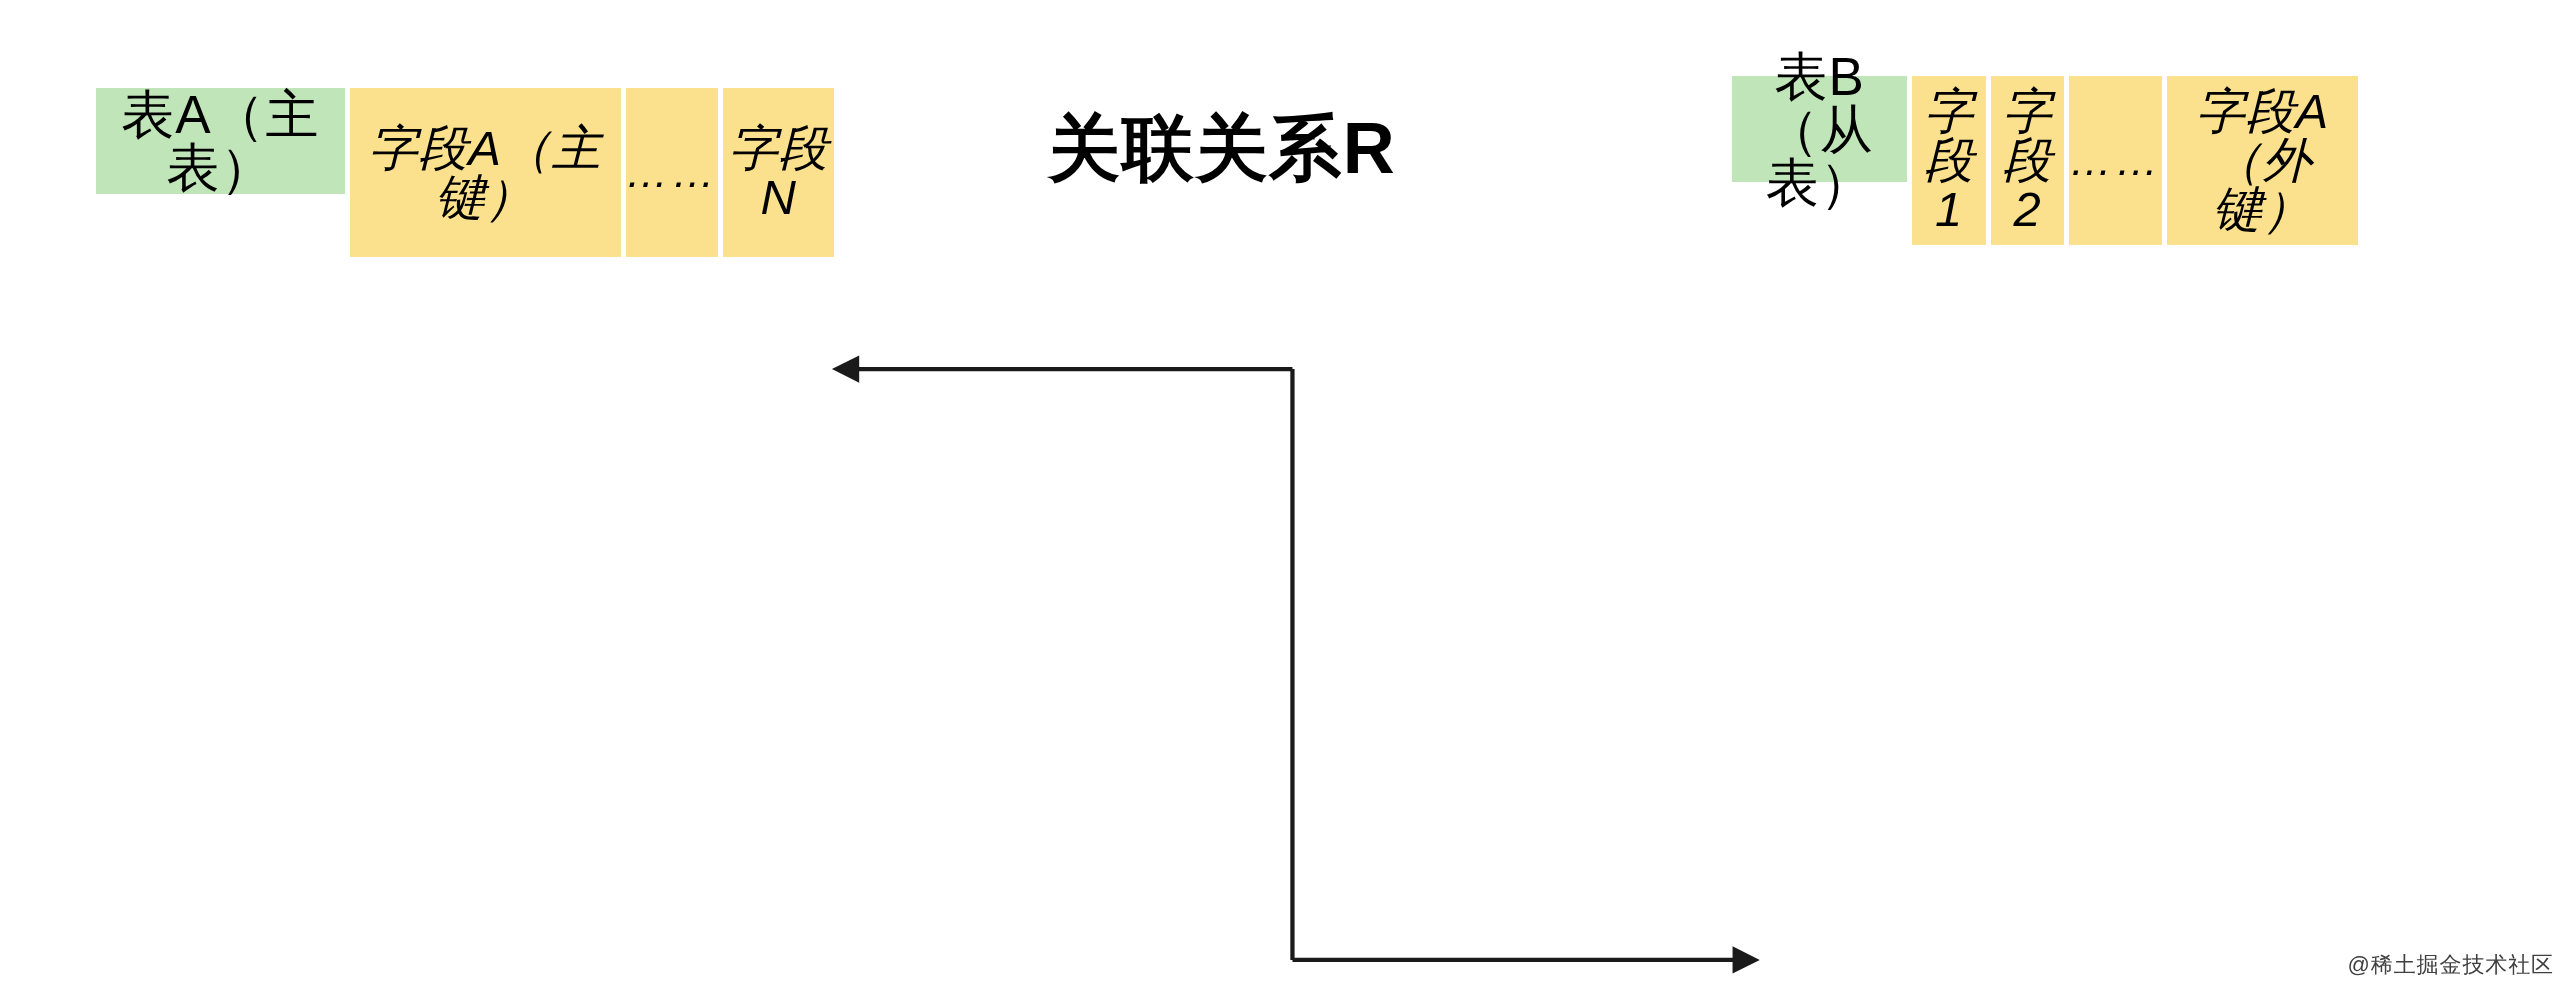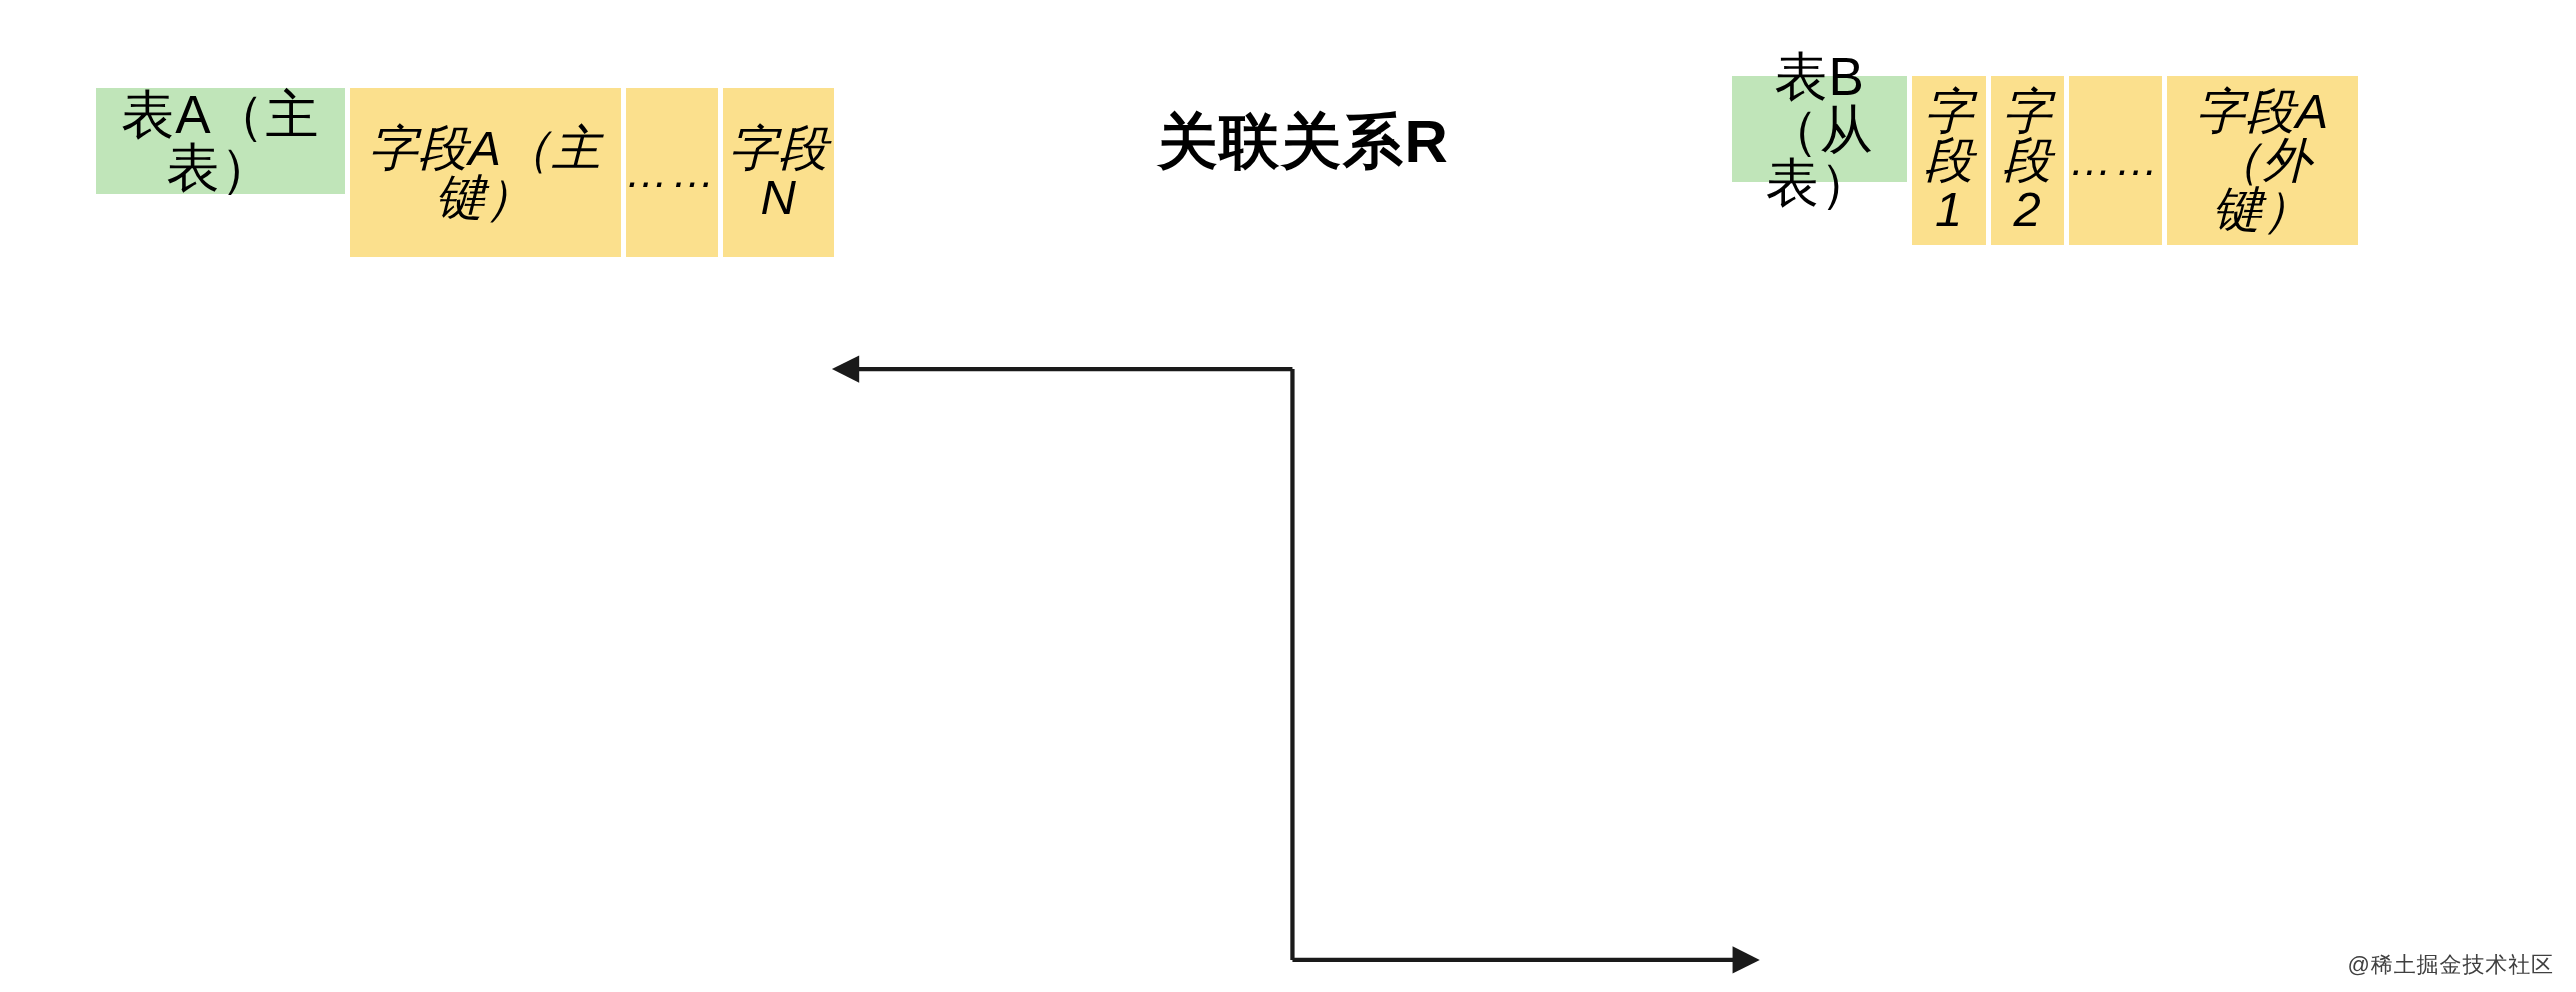--- a/index.html
+++ b/index.html
@@ -61,22 +61,22 @@
     font-size: 43px;
     letter-spacing: 3.4px;
   }
 
   
   #relation-title {
     position: absolute;
     left: 1048px;
     top: 109px;
     width: 511px;
-    text-align: center;
-    font-size: 60px;
+    text-align: left;
+    font-size: 72px;
     font-weight: bold;
     color: #000000;
     line-height: 1.1;
     letter-spacing: 1.7px;
     white-space: nowrap;
   }
 
   
   #connector {
     position: absolute;

